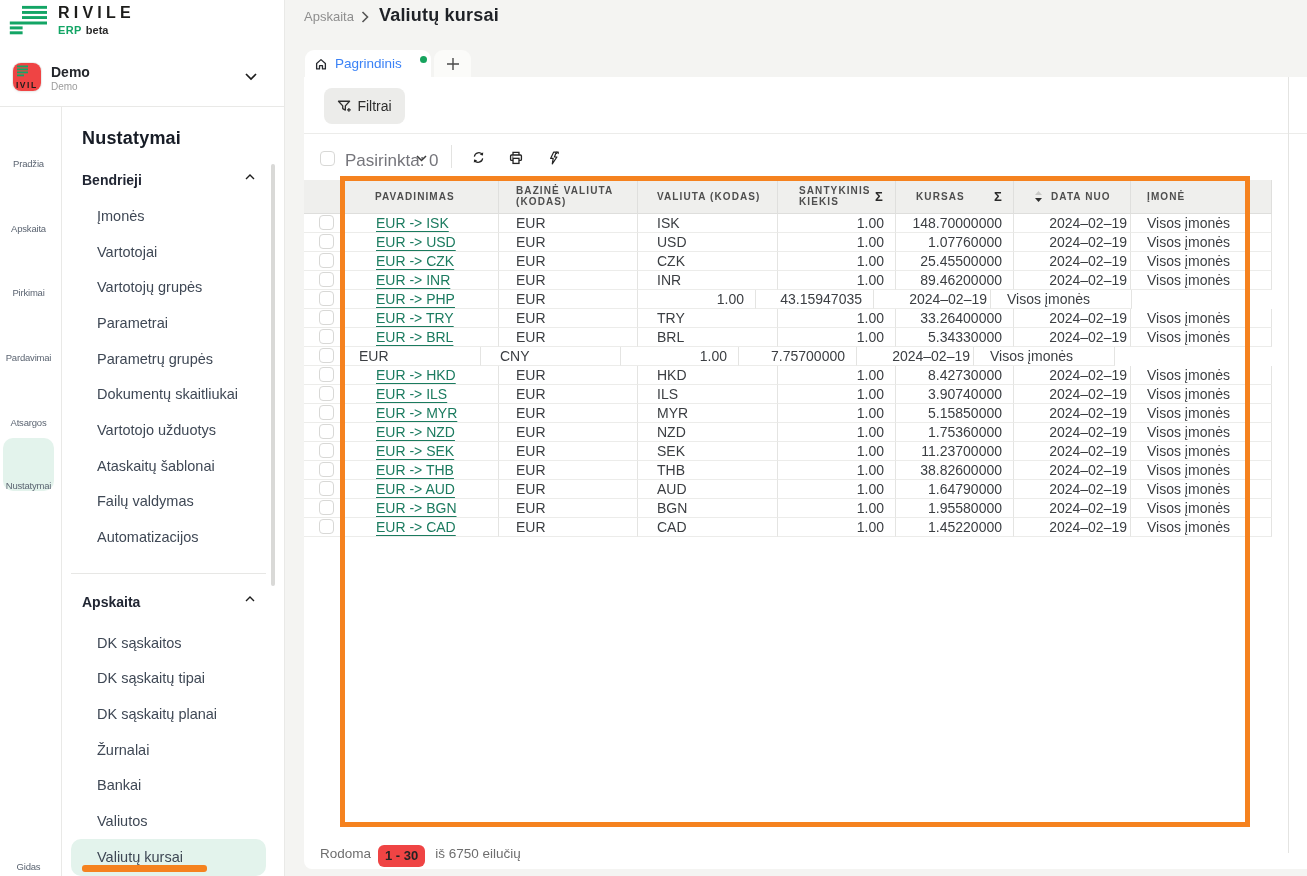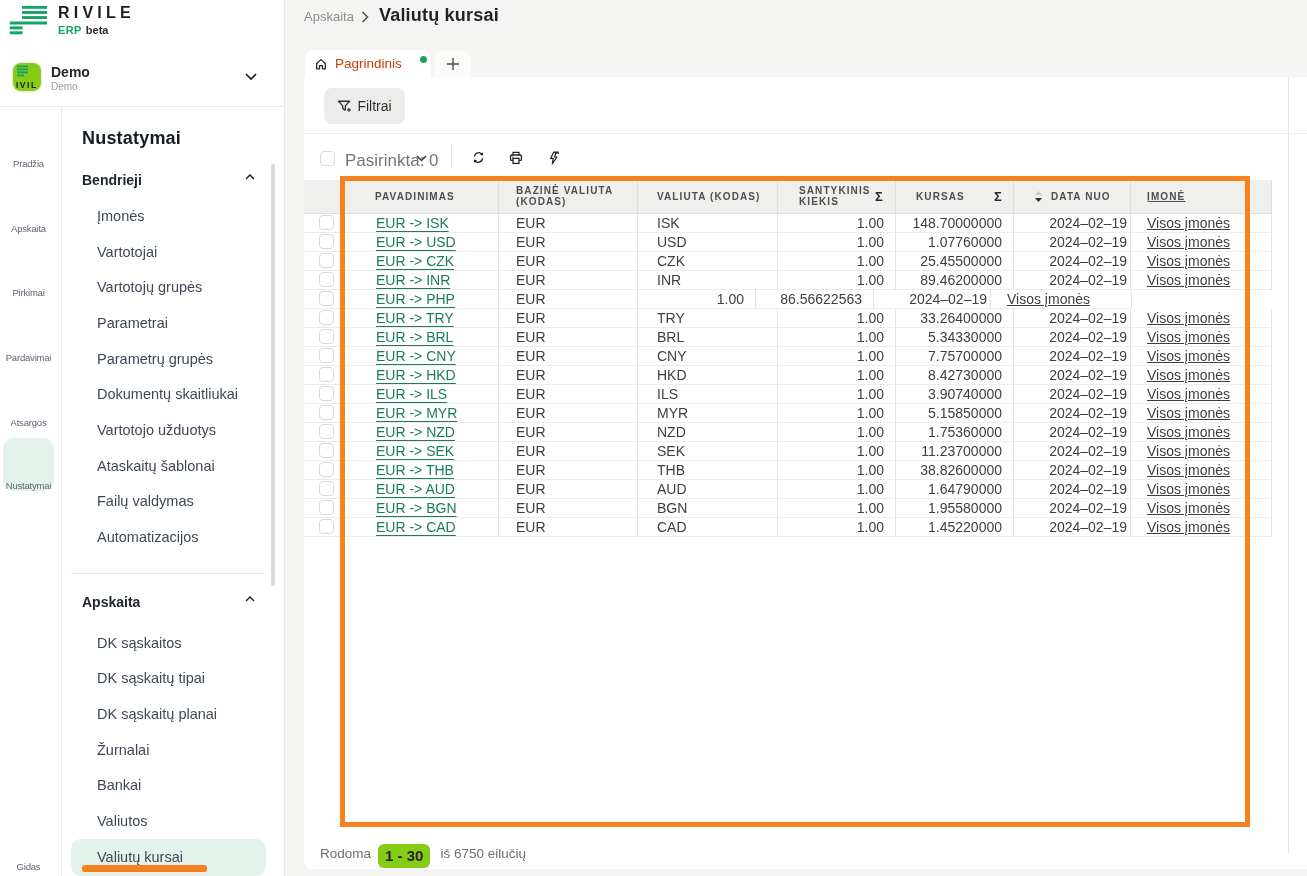--- a/index.html
+++ b/index.html
@@ -9,21 +9,21 @@
   
   #mainbg { left:284px; top:0; width:1023px; height:876px; background:#f4f4f2; }
   #card { left:304px; top:77px; width:1003px; height:792px; background:#ffffff; border-radius:0 0 0 8px; }
   
   #crumb .bc1 { position:absolute; left:304px; top:9px; font-size:13px; color:#8e8e8e; }
   #crumb .bcsep { position:absolute; left:361px; top:11px; }
   #crumb .bc2 { position:absolute; left:379px; top:5px; white-space:nowrap; font-size:18px; font-weight:bold; color:#1f2227; letter-spacing:.2px; }
   
   .tab { top:50px; height:27px; border-radius:9px 9px 0 0; background:#fff; display:flex; align-items:center; }
   #tab1 { left:305px; width:126px; padding-left:9px; }
-  #tab1 .txt { font-size:13.5px; color:#c2410c; margin-left:7px; }
+  #tab1 .txt { font-size:13.5px; color:#3b82f6; margin-left:7px; }
   #tab1 .dot { position:absolute; right:4px; top:6px; width:7px; height:7px; border-radius:50%; background:#16a35d; }
   #tab2 { left:434px; width:37px; background:#fbfbf9; justify-content:center; }
   
   #fbtn { left:324px; top:88px; width:81px; height:36px; background:#ececea; border-radius:8px; display:flex; align-items:center; justify-content:center; }
   #fbtn span { font-size:14px; color:#2d2d2d; margin-left:5px; }
   #sep1 { left:304px; top:133px; width:1003px; height:1px; background:#ececea; }
   .cb { width:15px; height:15px; border:1.5px solid #d8d8d6; border-radius:4px; background:#fff; }
   #tb-cb { left:320px; top:151px; }
   #tb-txt { left:345px; top:151px; font-size:17px; color:#75757b; }
   #tb-chv { left:416px; top:155px; }
@@ -38,43 +38,43 @@
   .drow { height:19px; font-size:14px; color:#3b3e42; }
   .c1 { width:38px; justify-content:flex-start; padding-left:15px; }
   .c2 { width:157px; padding-left:34px; }
   .c3 { width:139px; padding-left:17px; }
   .c4 { width:140px; padding-left:19px; }
   .c5 { width:118px; justify-content:flex-end; padding-right:11px; }
   .c6 { width:118px; justify-content:flex-end; padding-right:11px; }
   .c7 { width:117px; justify-content:flex-end; padding-right:3px; }
   .c8 { width:114px; padding-left:16px; }
   .c9 { width:27px; }
-  .c8 { border-right:none !important;text-decoration:underline; }
+  .c8 { border-right:none !important; }
   .hrow > div { font-size:10px; font-weight:bold; letter-spacing:1.1px; color:#4e4e4e; line-height:11.5px; }
   .drow a { color:#1b7b5f; text-decoration:underline; text-underline-offset:3px; }
   .sum { font-size:13px; font-weight:bold; color:#2a2a2a; }
   
   #obox { left:340px; top:176px; width:910px; height:651px; border:5px solid #f5821f; }
   #obar { left:82px; top:865px; width:125px; height:7px; background:#f5821f; border-radius:3px; }
   #vline { left:1288px; top:77px; width:1px; height:776px; background:#e4e4e2; }
   
   #pgn { left:320px; top:842px; height:22px; display:flex; align-items:center; font-size:13.5px; color:#6e6e6e; }
-  #pgn .box { background:#84cc16; border-radius:6px; padding:3px 7px 4px; font-size:15px; font-weight:bold; color:#232323; margin:6px 10px 0 7px; }
+  #pgn .box { background:#ef4444; border-radius:6px; padding:3px 7px 4px; font-size:13px; font-weight:bold; color:#232323; margin:6px 10px 0 7px; }
   
   #railline { left:61px; top:106px; width:1px; height:770px; background:#e9e9e7; }
   #sideline { left:284px; top:0; width:1px; height:876px; background:#e9e9e7; }
   #topline { left:0; top:106px; width:284px; height:1px; background:#e9e9e7; }
   
   #logo { left:9px; top:4px; }
   #logotxt { left:58px; top:4px; font-size:16px; font-weight:bold; color:#1d1d1b; letter-spacing:4.2px; }
   #logosub { left:58px; top:24px; font-size:11px; font-weight:bold; }
   #logosub .g { color:#13a565; letter-spacing:.4px; }
   #logosub .b { color:#2b2b2b; margin-left:4px; }
   
-  #thumb { left:13px; top:63px; width:28px; height:28px; border-radius:8px; background:#84cc16; box-shadow:0 0 0 1px #ececea, 0 1px 3px rgba(0,0,0,.08); overflow:hidden; }
+  #thumb { left:13px; top:63px; width:28px; height:28px; border-radius:8px; background:#ef4444; box-shadow:0 0 0 1px #ececea, 0 1px 3px rgba(0,0,0,.08); overflow:hidden; }
   #cname { left:51px; top:64px; font-size:14px; font-weight:bold; color:#23262b; }
   #csub { left:51px; top:81px; font-size:10px; color:#9c9c9c; }
   #cchv { left:245px; top:73px; }
   
   .rit { left:3px; width:51px; height:53px; display:flex; flex-direction:column; align-items:center;gap:31px; }
   .rit .lbl { font-size:9.5px; color:#5c6572; margin-top:2px; letter-spacing:-0.2px; }
   .rit.act { background:#e3f3ec; border-radius:10px; }
   
   #ptitle { left:82px; top:128px; font-size:18px; font-weight:bold; color:#171c26; letter-spacing:.2px; }
   .shead { left:82px; font-size:14px; font-weight:bold; color:#212633; }
@@ -229,21 +229,21 @@
     </div>
   <div class="trow drow">
       <div class="c1">
         <span class="cb"></span>
       </div>
       <div class="c2">
         <a>EUR -&gt; PHP</a>
       </div>
       <div class="c3">EUR</div>
       <div class="c5">1.00</div>
-      <div class="c6">86.56622563</div>
+      <div class="c6">43.15947035</div>
       <div class="c7">2024–02–19</div>
       <div class="c8">Visos įmonės</div>
       <div class="c9"></div>
     </div>
   <div class="trow drow">
       <div class="c1">
         <span class="cb"></span>
       </div>
       <div class="c2">
         <a>EUR -&gt; TRY</a>
@@ -267,23 +267,20 @@
       <div class="c4">BRL</div>
       <div class="c5">1.00</div>
       <div class="c6">5.34330000</div>
       <div class="c7">2024–02–19</div>
       <div class="c8">Visos įmonės</div>
       <div class="c9"></div>
     </div>
   <div class="trow drow">
       <div class="c1">
         <span class="cb"></span>
-      </div>
-      <div class="c2">
-        <a>EUR -&gt; CNY</a>
       </div>
       <div class="c3">EUR</div>
       <div class="c4">CNY</div>
       <div class="c5">1.00</div>
       <div class="c6">7.75700000</div>
       <div class="c7">2024–02–19</div>
       <div class="c8">Visos įmonės</div>
       <div class="c9"></div>
     </div>
   <div class="trow drow">

